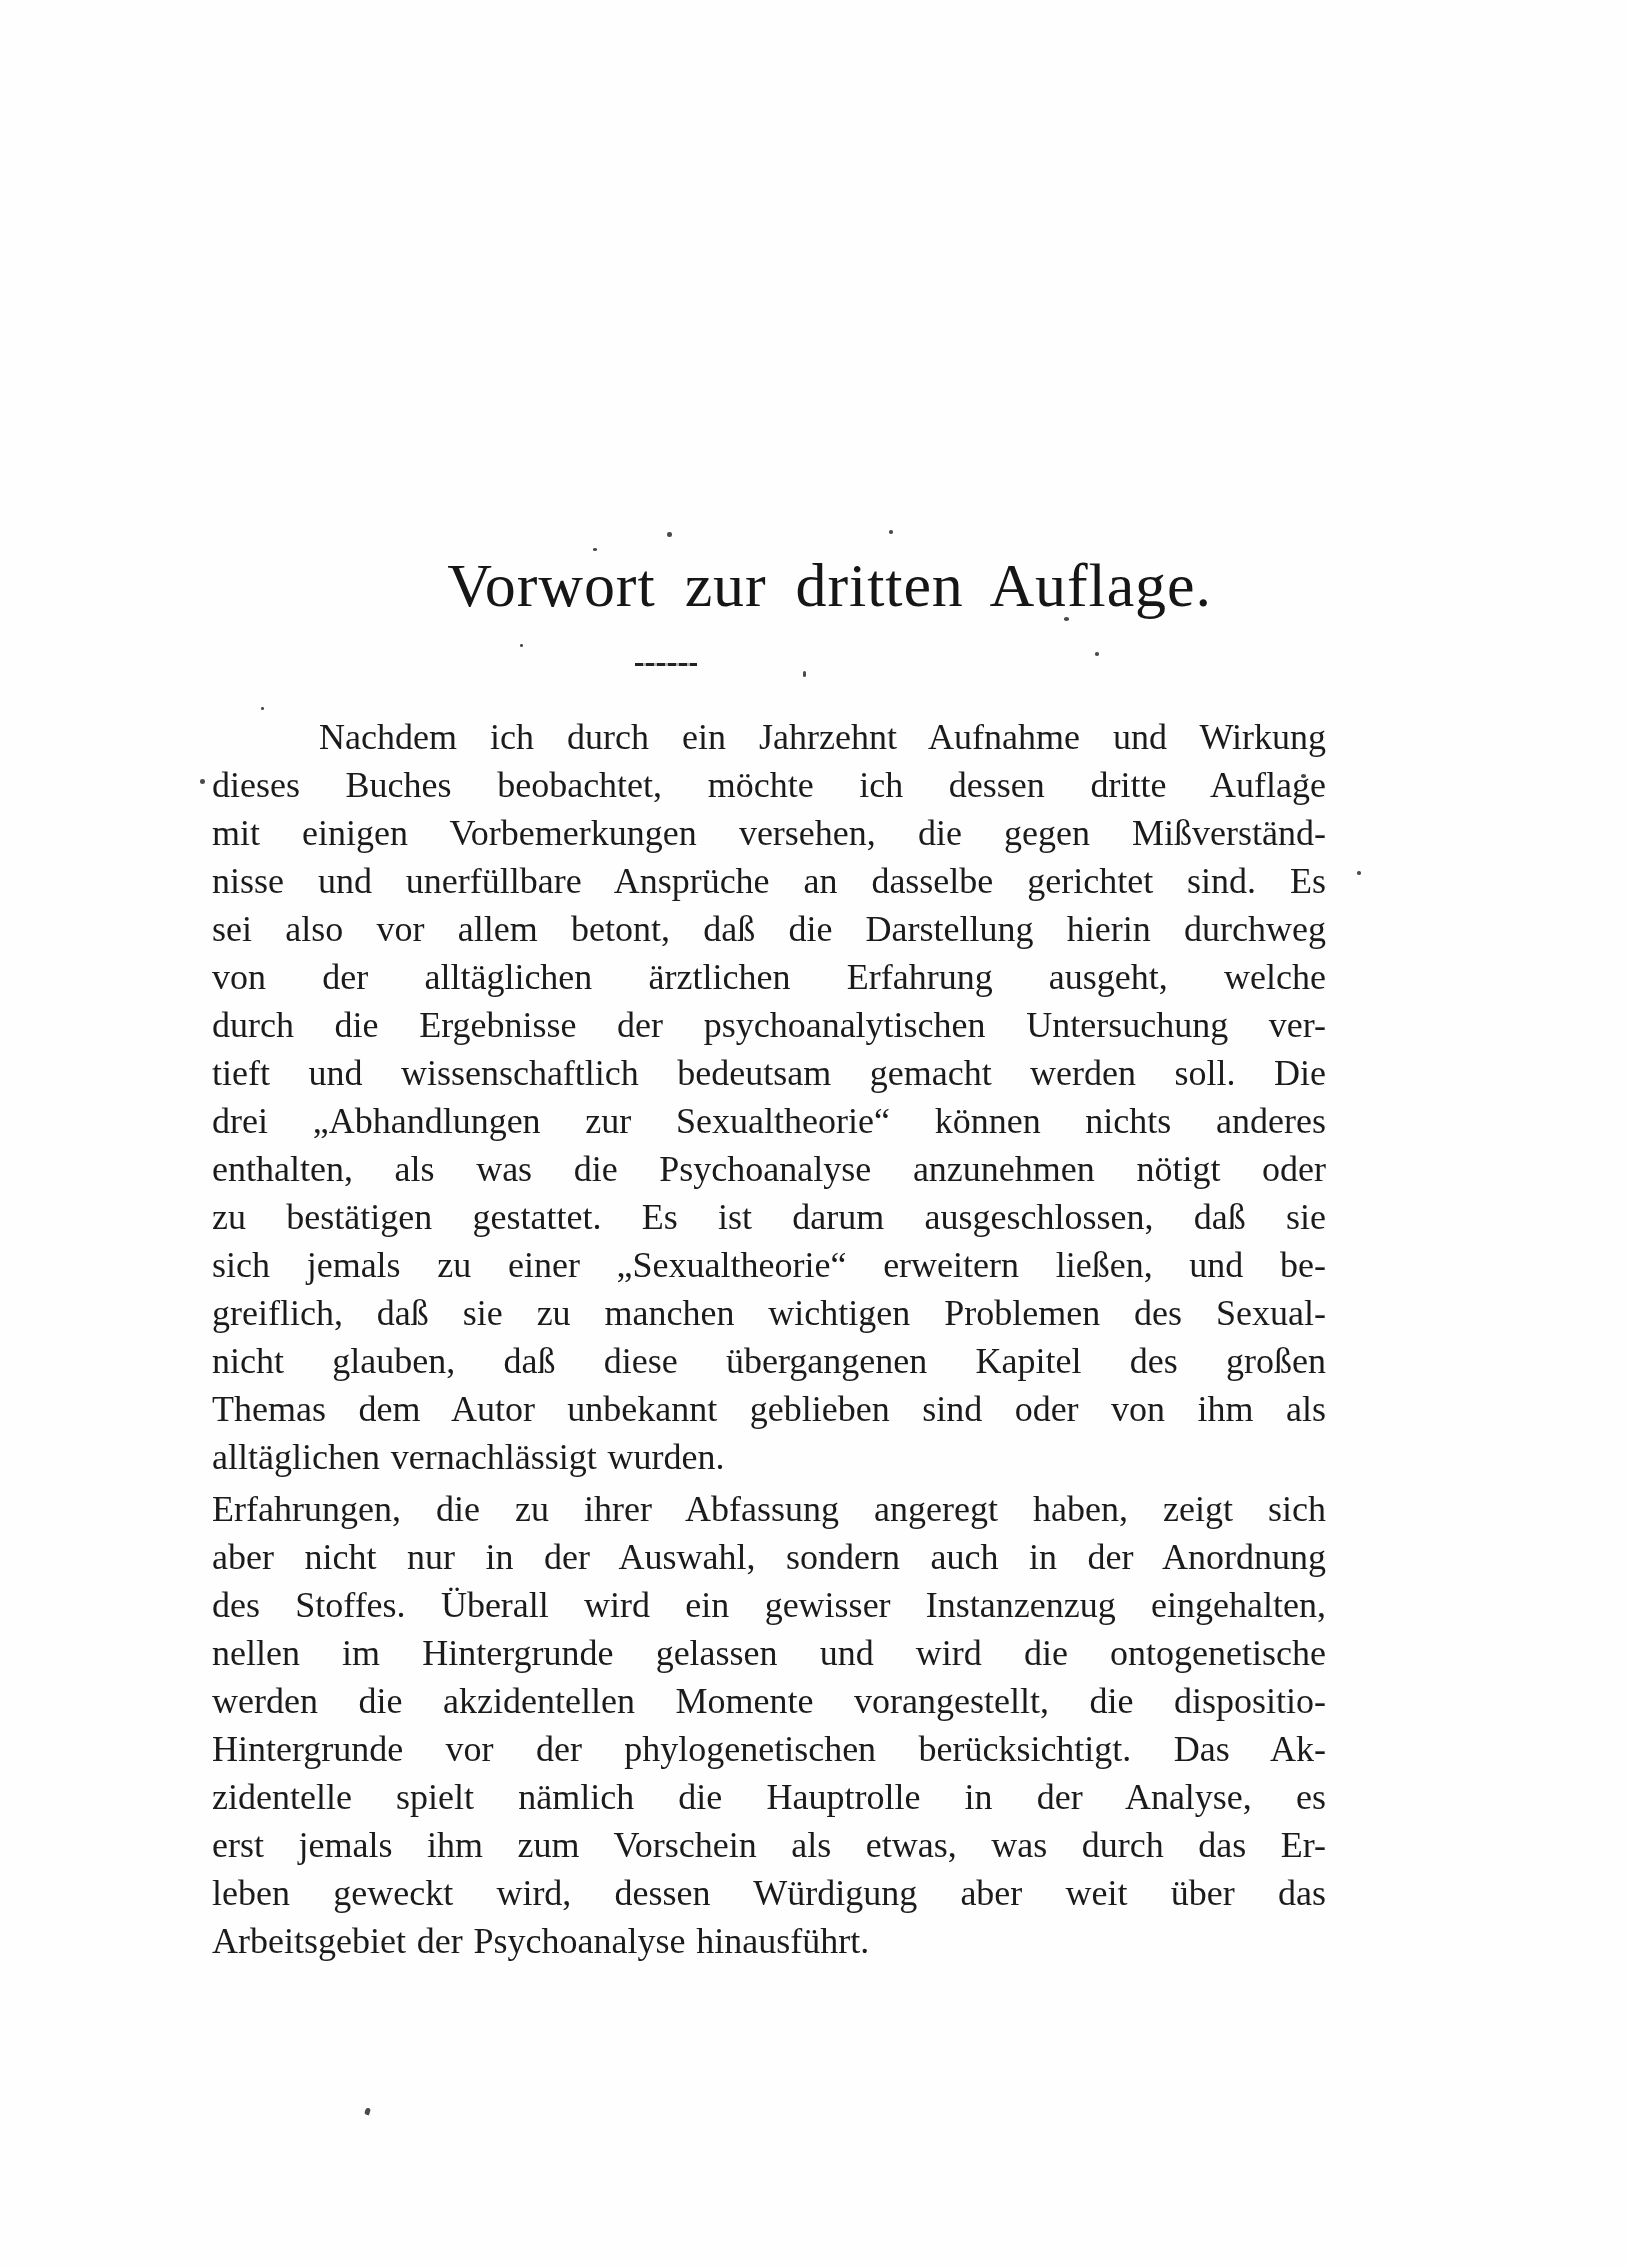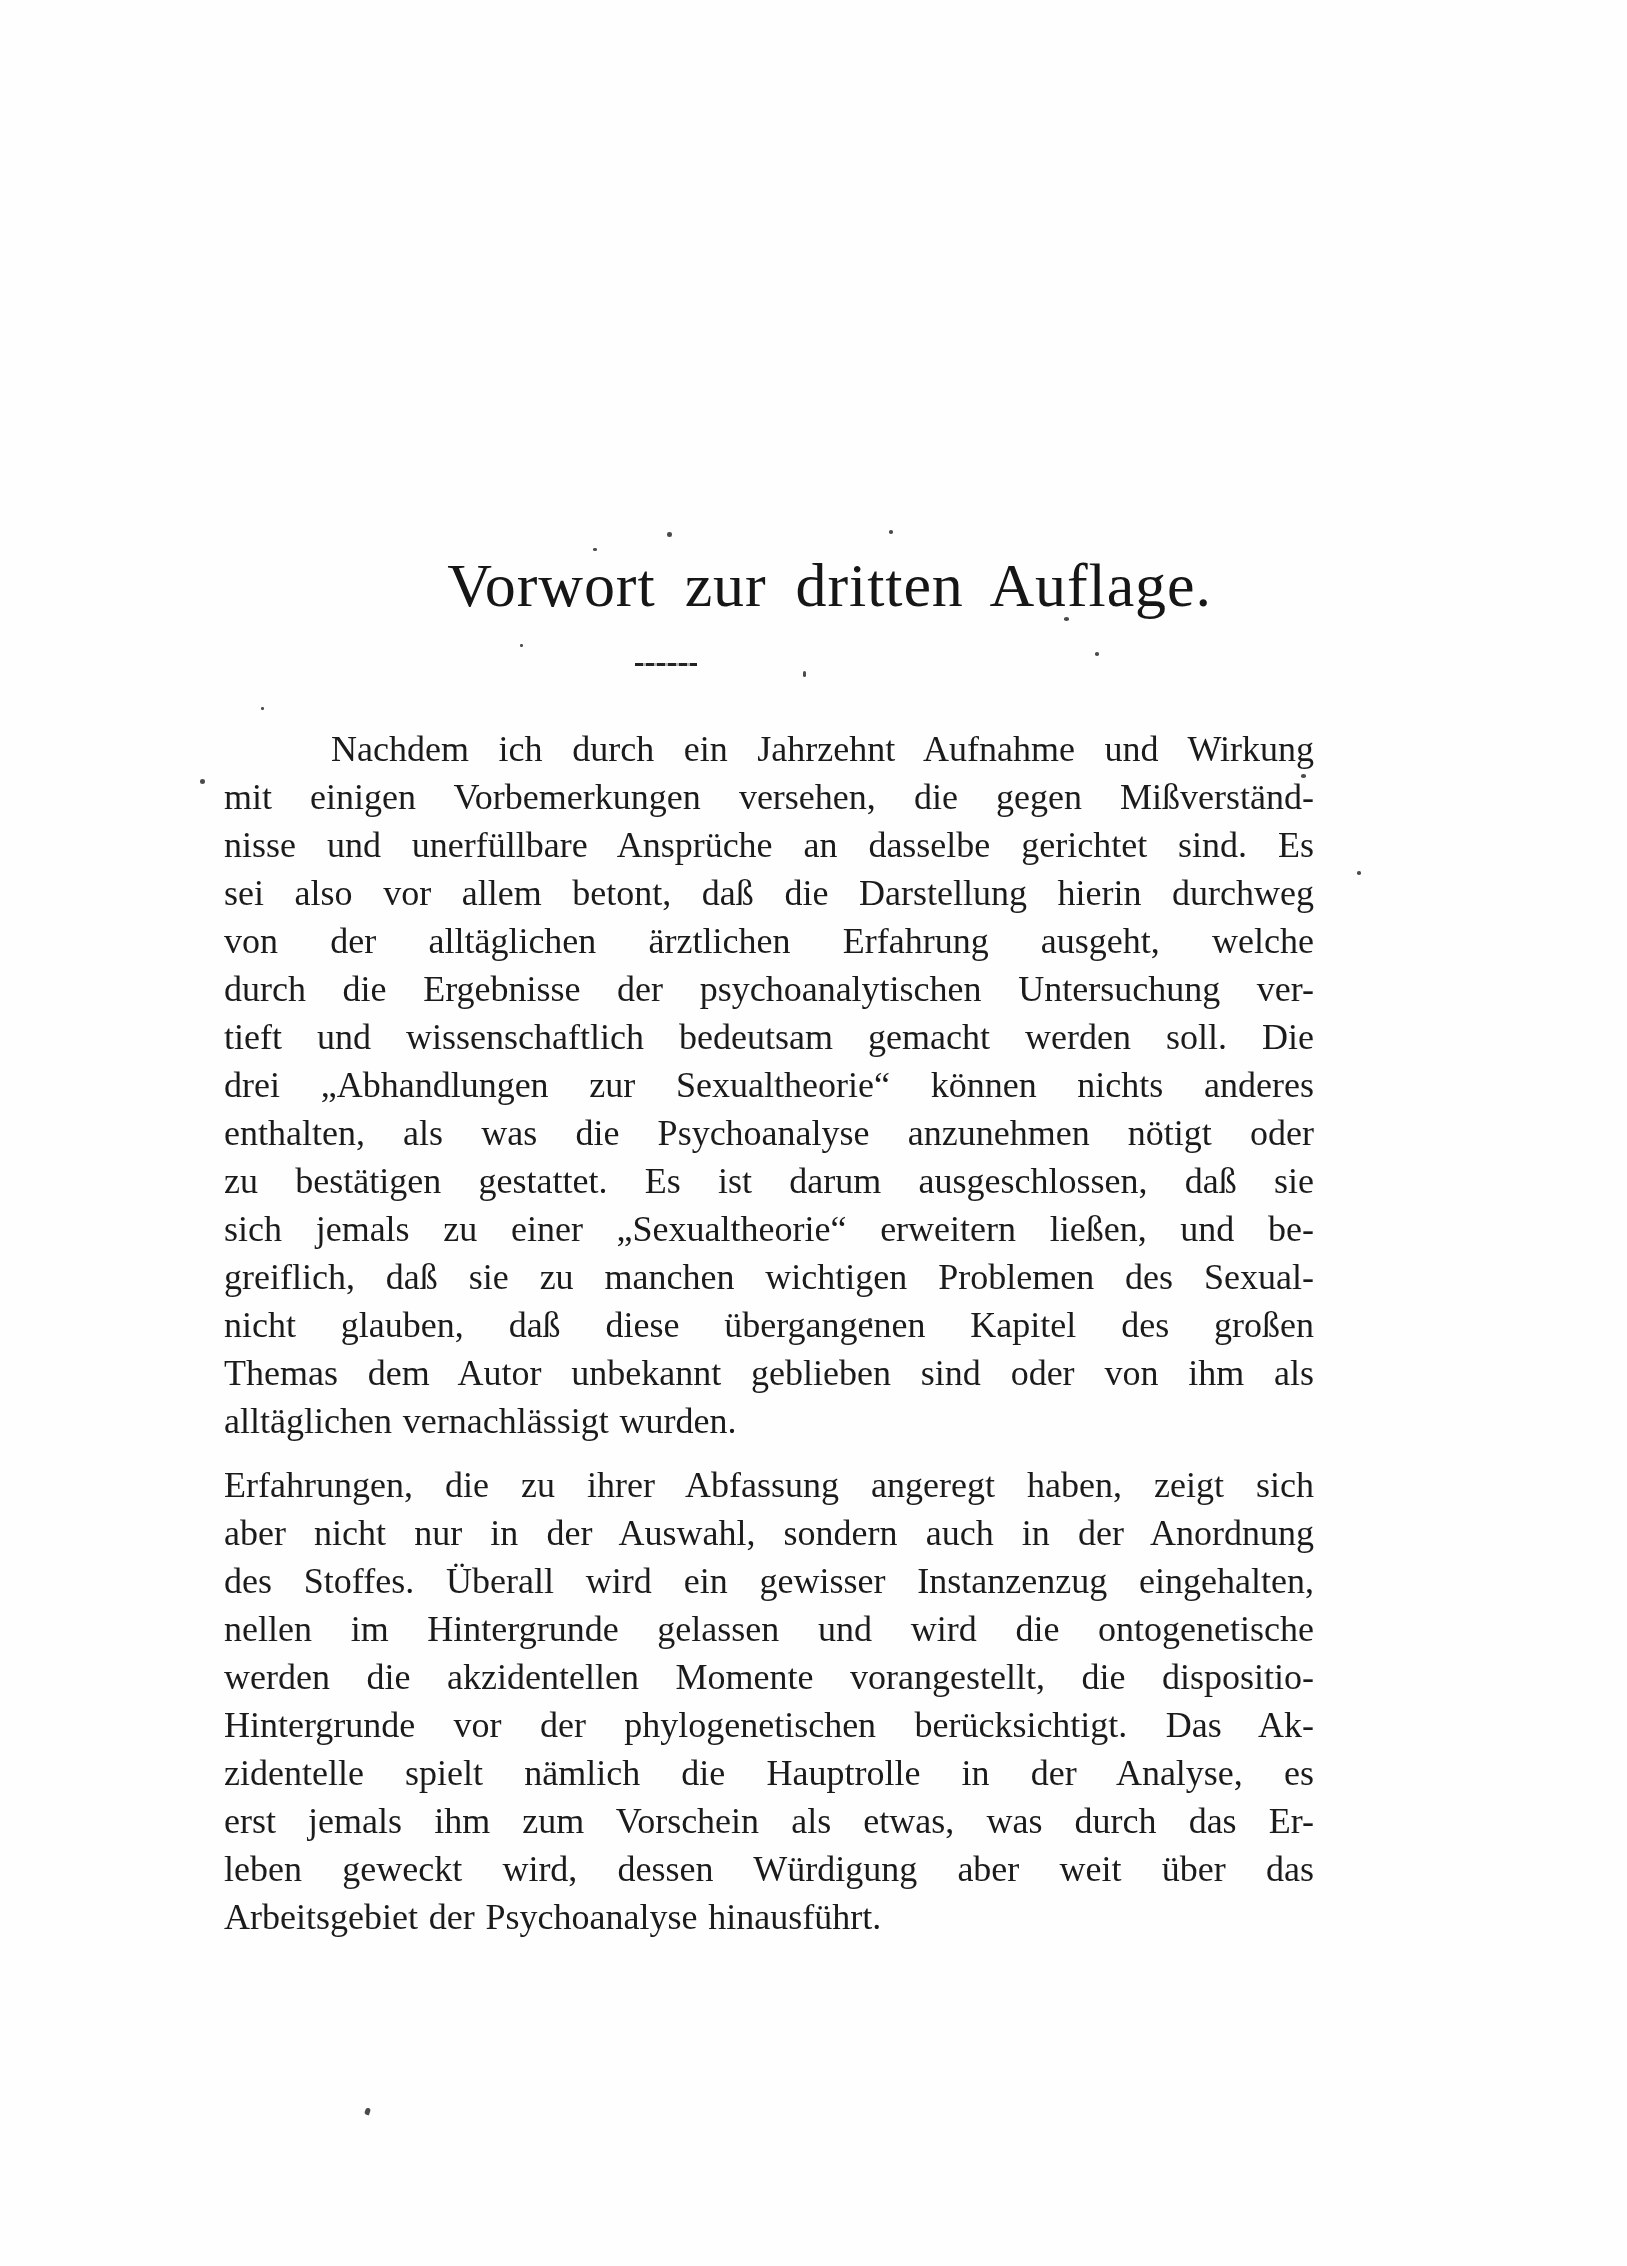--- a/index.html
+++ b/index.html
@@ -39,21 +39,21 @@
     background: repeating-linear-gradient(90deg, #222 0px, #222 8.1px, rgba(34,34,34,0.35) 8.1px, rgba(34,34,34,0.35) 11px);
   }
   .text-block {
     position: absolute;
     top: 709px;
     left: 208px;
     width: 1122px;
     font-size: 36px;
   }
   .para {
-    margin: 16px;
+    margin: 4px;
     padding: 0;
   }
   .line {
     height: 48px;
     line-height: 48px;
     white-space: nowrap;
     text-align: justify;
     text-align-last: justify;
     word-spacing: 1.8px;
   }
@@ -90,20 +90,21 @@
 <div class="page">
 
   <h1 class="page-title">Vorwort zur dritten Auflage.</h1>
 
   <div class="title-divider"></div>
 
   <div class="text-block">
 
     <div class="para">
       <div class="line indent">Nachdem ich durch ein Jahrzehnt Aufnahme und Wirkung</div>
+      <div class="line">dieses Buches beobachtet, möchte ich dessen dritte Auflage</div>
       <div class="line">mit einigen Vorbemerkungen versehen, die gegen Mißverständ-</div>
       <div class="line">nisse und unerfüllbare Ansprüche an dasselbe gerichtet sind. Es</div>
       <div class="line">sei also vor allem betont, daß die Darstellung hierin durchweg</div>
       <div class="line">von der alltäglichen ärztlichen Erfahrung ausgeht, welche</div>
       <div class="line">durch die Ergebnisse der psychoanalytischen Untersuchung ver-</div>
       <div class="line">tieft und wissenschaftlich bedeutsam gemacht werden soll. Die</div>
       <div class="line">drei „Abhandlungen zur Sexualtheorie“ können nichts anderes</div>
       <div class="line">enthalten, als was die Psychoanalyse anzunehmen nötigt oder</div>
       <div class="line">zu bestätigen gestattet. Es ist darum ausgeschlossen, daß sie</div>
       <div class="line">sich jemals zu einer „Sexualtheorie“ erweitern ließen, und be-</div>

